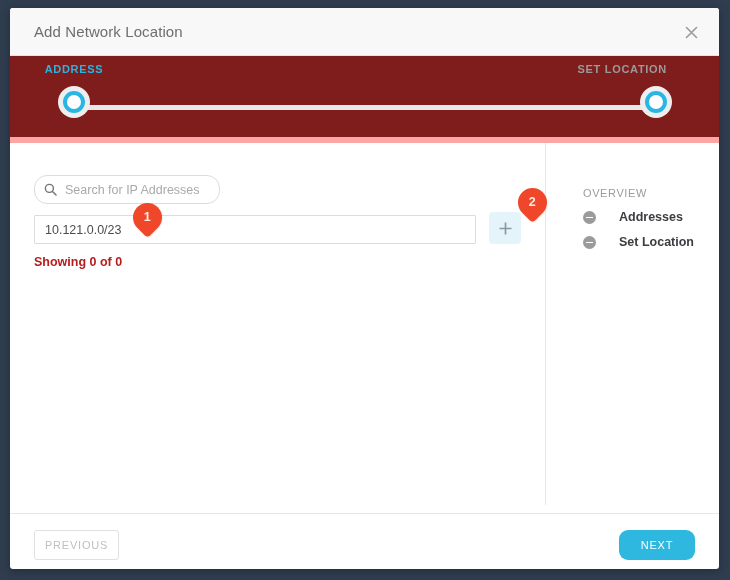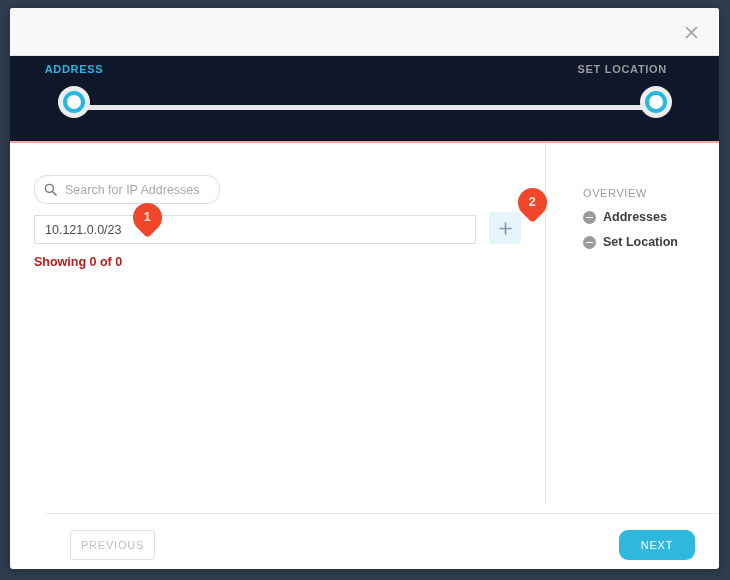--- a/index.html
+++ b/index.html
@@ -54,22 +54,22 @@
     align-items: center;
     justify-content: center;
     cursor: pointer;
   }
   .close-btn svg { display: block; }
 
   
   .stepper {
     position: relative;
     height: 87px;
-    border-bottom: 2px solid #fca5a5;
-    background: #0f172a;
+    border-bottom: 6px solid #fca5a5;
+    background: #7f1d1d;
   }
   .step-line {
     position: absolute;
     left: 72px;
     right: 72px;
     top: 49px;
     height: 5px;
     background: #e8e8e8;
     border-radius: 3px;
   }
@@ -257,21 +257,21 @@
     top: 36px;
     font-size: 11px;
     letter-spacing: .6px;
     color: #9b9b9b;
   }
   .overview-item {
     position: absolute;
     left: 37px;
     display: flex;
     align-items: center;
-    gap: 7px;
+    gap: 23px;
   }
   .overview-item.i0 { top: 59px; }
   .overview-item.i1 { top: 84px; }
   .ov-icon {
     width: 13px;
     height: 13px;
     border-radius: 50%;
     background: #9b9b9b;
     position: relative;
     flex: none;
@@ -290,21 +290,20 @@
     font-weight: bold;
     color: #3c3d40;
   }
 
   
   .modal-footer {
     position: relative;
     height: 40px;
     border-top: 1px solid #e7e7e7;
     background: #fff;
-    margin-left: 36px;
   }
   .btn-prev {
     position: absolute;
     left: 24px;
     top: 16px;
     width: 85px;
     height: 30px;
     border: 1px solid #e0e0e0;
     border-radius: 3px;
     background: #fff;
@@ -329,20 +328,21 @@
     letter-spacing: .8px;
     cursor: pointer;
   }
 </style>
 </head>
 <body>
 
 <div class="modal">
 
   <div class="modal-header">
+    <div class="modal-title">Add Network Location</div>
     <div class="close-btn">
       <svg width="13" height="13" viewBox="0 0 13 13" aria-hidden="true">
         <path d="M1.5 1.5 L11.5 11.5 M11.5 1.5 L1.5 11.5" stroke="#9b9b9b" stroke-width="1.6" stroke-linecap="round"></path>
       </svg>
     </div>
   </div>
 
   <div class="stepper">
     <div class="step-line"></div>
 

